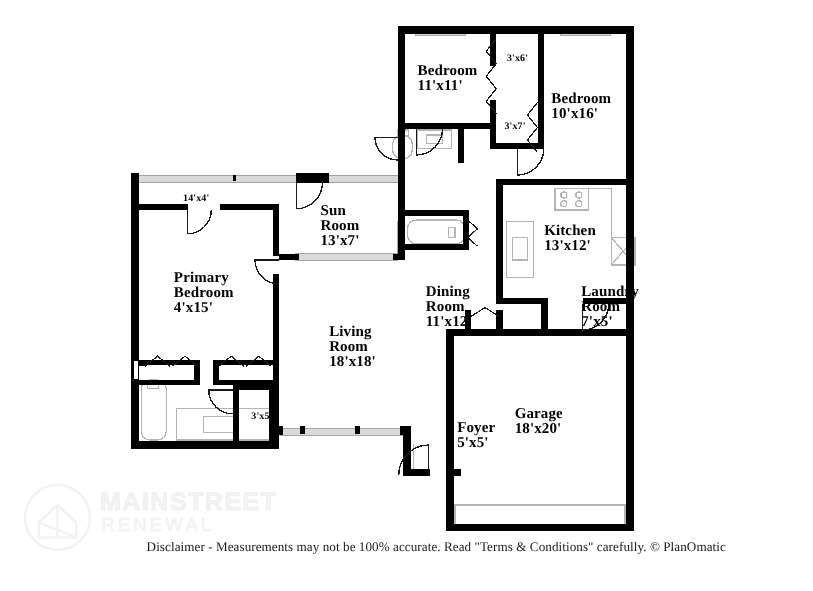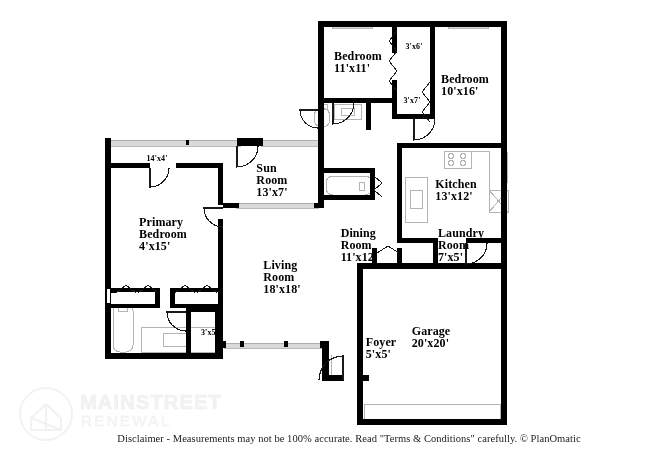--- a/index.html
+++ b/index.html
@@ -258,41 +258,41 @@
   </div>
 
   <div class="room-label rl-10" style="left:358px;top:62px;">Bedroom
 11'x11'</div>
   <div class="room-label rl-10" style="left:465px;top:85px;">Bedroom
 10'x16'</div>
   <div class="room-label rl-dim" style="left:414px;top:47px;">3'x6'</div>
   <div class="room-label rl-dim" style="left:412px;top:101px;">3'x7'</div>
   <div class="room-label rl-10" style="left:456px;top:190px;">Kitchen
 13'x12'</div>
-  <div class="room-label rl-10" style="left:461px;top:245px;">Laundry
+  <div class="room-label rl-10" style="left:488px;top:245px;">Laundry
 Room
 7'x5'</div>
   <div class="room-label rl-10" style="left:359px;top:213px;margin-top:32px;">Dining
 Room
 11'x12'</div>
   <div class="room-label rl-10" style="left:272px;top:180px;">Sun
 Room
 13'x7'</div>
   <div class="room-label rl-dim" style="left:157px;top:159px;">14'x4'</div>
   <div class="room-label rl-10" style="left:163px;top:234px;">Primary
 Bedroom
 4'x15'</div>
   <div class="room-label rl-dim" style="left:201px;top:333px;padding-left:17px;">3'x5'</div>
   <div class="room-label rl-10" style="left:282px;top:277px;">Living
 Room
 18'x18'</div>
   <div class="room-label rl-10" style="left:343px;top:348px;margin-left:38px;">Foyer
 5'x5'</div>
   <div class="room-label rl-10" style="left:431px;top:337px;">Garage
-20'x20'</div>
+18'x20'</div>
 
   <div id="watermark">
     <svg width="56" height="56" viewBox="0 0 56 56" style="position:absolute;left:0;top:0;">
       <circle cx="28" cy="28" r="26" fill="none" stroke="#f2f2f2" stroke-width="2"></circle>
       <path d="M13 32 L28 18 L43 32 L43 44 L13 44 Z" fill="none" stroke="#f2f2f2" stroke-width="2"></path>
       <path d="M28 18 L28 44" stroke="#f2f2f2" stroke-width="2" fill="none"></path>
       <path d="M13 32 L43 44" stroke="#f2f2f2" stroke-width="2" fill="none"></path>
     </svg>
     <div class="wm-text">MAINSTREET</div>
     <div class="wm-sub">RENEWAL</div>

